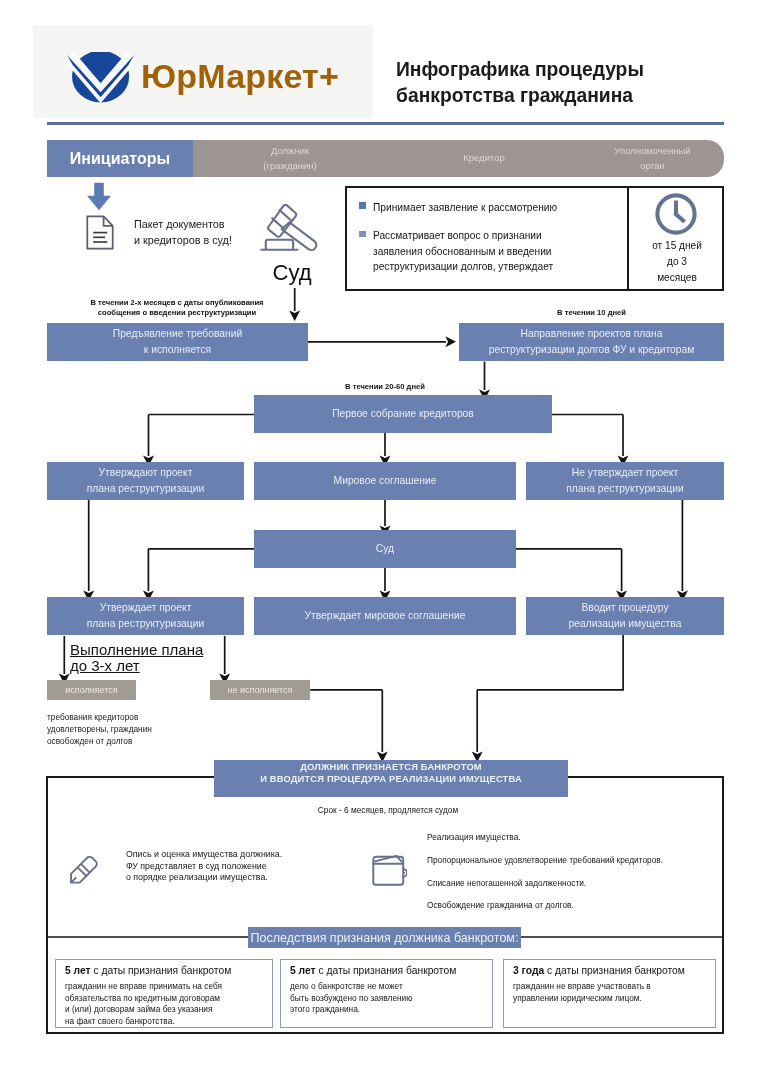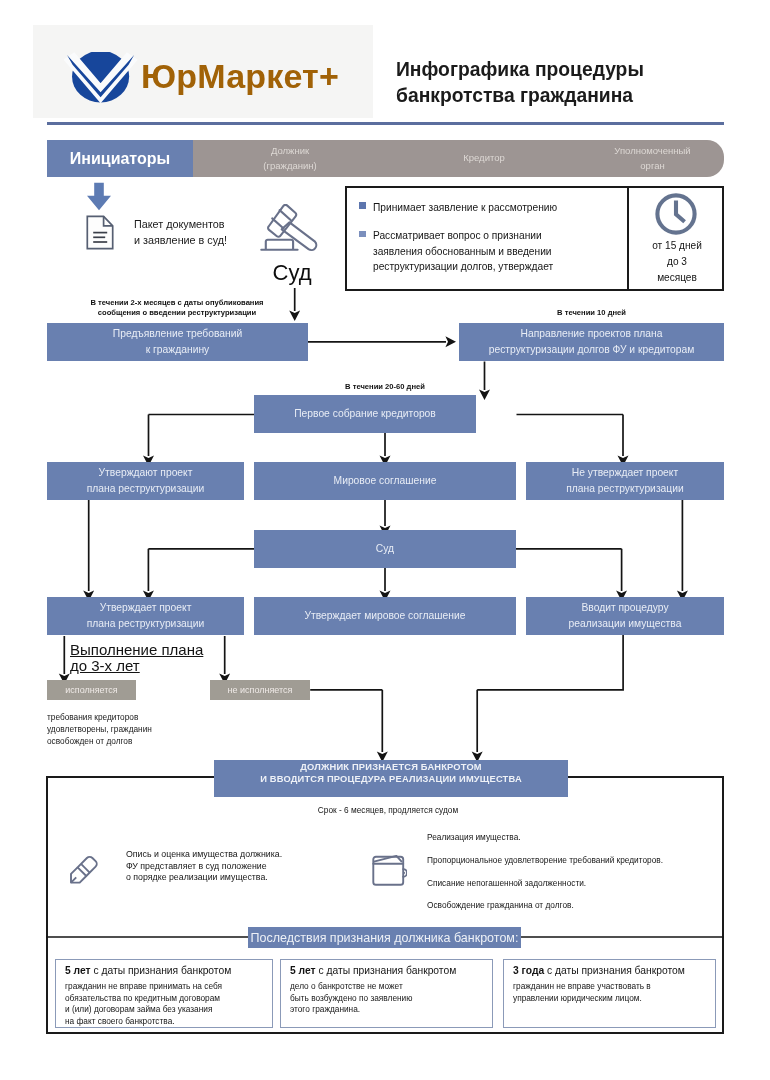--- a/index.html
+++ b/index.html
@@ -81,21 +81,21 @@
  <path d="M17.6 1.3 L17.6 10.8 L26.7 10.8" fill="none" stroke="#565f72" stroke-width="1.7"></path>
  <g stroke="#3b3f49" stroke-width="1.7">
   <line x1="7.2" y1="17.6" x2="21.2" y2="17.6"></line>
   <line x1="7.2" y1="22.3" x2="19.2" y2="22.3"></line>
   <line x1="7.2" y1="27.0" x2="21.2" y2="27.0"></line>
  </g>
 </svg></div>
 
 <div class="a plain" style="left:134px;top:217px;width:160px;line-height:15.5px;font-size:10.8px;">
  <div>Пакет документов</div>
- <div>и заявление в суд!</div>
+ <div>и кредиторов в суд!</div>
 </div>
 
 <div class="a" style="left:260px;top:204px;width:64px;height:48px;">
 <svg viewBox="0 0 64 48" width="64" height="48">
  <g fill="none" stroke="#69718a" stroke-width="2.1" stroke-linejoin="round" stroke-linecap="round">
   <path d="M9.0 22.0 L23.4 1.9 A2.5 2.5 0 0 1 27.0 1.4 L35.3 8.7 A2.5 2.5 0 0 1 35.6 12.3 L20.5 31.7 A2.5 2.5 0 0 1 16.9 32.2 L8.7 25.6 A2.5 2.5 0 0 1 9.0 22.0 Z"></path>
   <line x1="23.6" y1="24.5" x2="12.2" y2="14.4"></line>
   <line x1="30.9" y1="16.2" x2="19.6" y2="6.1"></line>
   <path d="M29.5 18.3 L55.0 37.7 A5.0 5.0 0 0 1 48.5 45.2 L21.7 25.3 Z"></path>
   <path d="M5.8 45.0 L5.8 37.6 A1.9 1.9 0 0 1 7.7 35.7 L31.2 35.7 A1.9 1.9 0 0 1 33.1 37.6 L33.1 45.0"></path>
@@ -160,31 +160,31 @@
   <path d="M477.2 689.8 L477.2 752"></path>
  </g>
 </svg>
 
 <div class="a note" style="left:62px;top:298px;width:230px;">
  <div>В течении 2-х месяцев с даты опубликования</div>
  <div>сообщения о введении реструктуризации</div>
 </div>
 <div class="a bbox" style="left:47px;top:323px;width:261px;height:38px;">
  <div>Предъявление требований</div>
- <div>к гражданину</div>
+ <div>к исполняется</div>
 </div>
 
 <div class="a note" style="left:459px;top:308px;width:265px;">В течении 10 дней</div>
 <div class="a bbox" style="left:459px;top:323px;width:265px;height:38px;">
  <div>Направление проектов плана</div>
  <div>реструктуризации долгов ФУ и кредиторам</div>
 </div>
 
 <div class="a note" style="left:254px;top:382px;width:262px;">В течении 20-60 дней</div>
-<div class="a bbox" style="left:254px;top:395px;width:222px;height:38px;">Первое собрание кредиторов</div>
+<div class="a bbox" style="left:254px;top:395px;width:298px;height:38px;">Первое собрание кредиторов</div>
 
 <div class="a bbox" style="left:47px;top:462px;width:197px;height:38px;">
  <div>Утверждают проект</div>
  <div>плана реструктуризации</div>
 </div>
 <div class="a bbox" style="left:254px;top:462px;width:262px;height:38px;">Мировое соглашение</div>
 <div class="a bbox" style="left:526px;top:462px;width:198px;height:38px;">
  <div>Не утверждает проект</div>
  <div>плана реструктуризации</div>
 </div>

